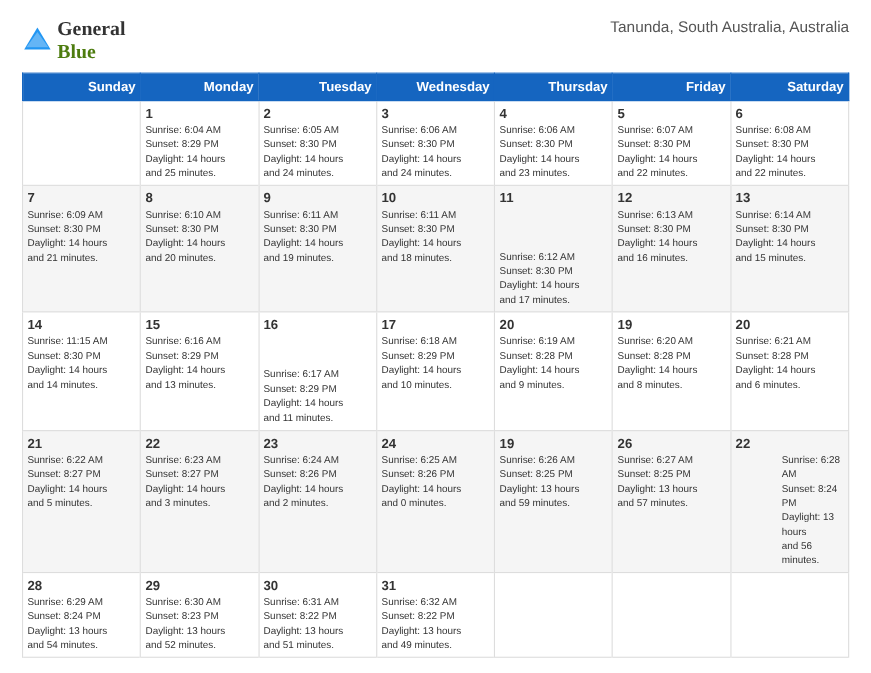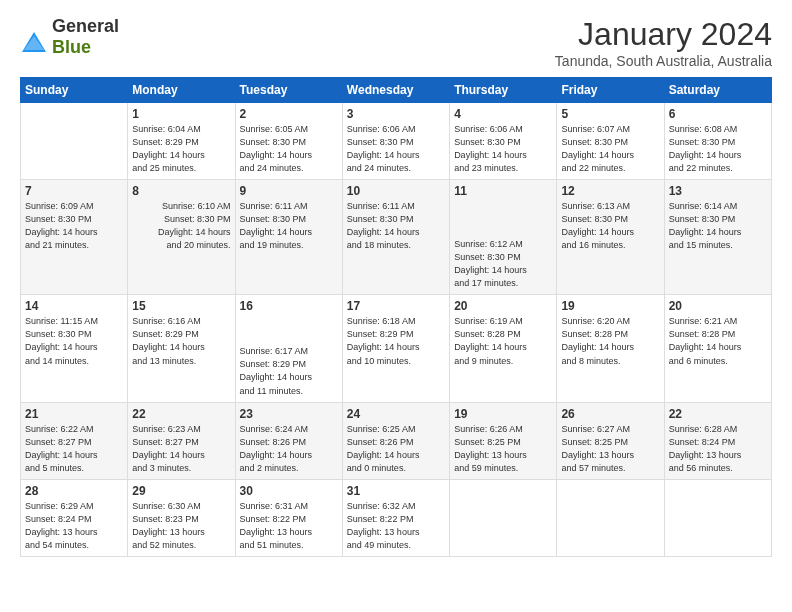--- a/index.html
+++ b/index.html
@@ -17,22 +17,23 @@
       background: #fff;
     }
     .header {
       display: flex;
       justify-content: space-between;
       align-items: flex-start;
       margin-bottom: 8px;
     }
     .logo {
       display: flex;
-      align-items: flex-end;
+      align-items: center;
       gap: 4px;
+      font-family: Liberation Serif, serif;
     }
     .logo-icon {
       width: 28px;
       height: 28px;
     }
     .title-block {
       text-align: right;
     }
     .calendar-title {
       font-size: 32px;
@@ -49,21 +50,21 @@
       table-layout: fixed;
     }
     thead tr {
       background: #1565C0;
     }
     thead th {
       color: #fff;
       font-size: 12px;
       font-weight: bold;
       padding: 5px 4px;
-      text-align: left;
+      text-align: right;
       border: 1px solid #1565C0;
     }
     tbody tr {
       border-bottom: 1px solid #ddd;
     }
     tbody td {
       vertical-align: top;
       padding: 4px 4px 4px 4px;
       font-size: 9.5px;
       color: #333;
@@ -99,21 +100,20 @@
       <svg class="logo-icon" viewBox="0 0 28 28">
         <polygon points="14,2 26,22 2,22" fill="#2196F3"></polygon>
         <polygon points="14,6 24,20 4,20" fill="#fff" opacity="0.3"></polygon>
       </svg>
       <div>
         <span style="font-size:18px;font-weight:bold;color:#333;">General</span><br>
         <span style="font-size:18px;font-weight:bold;color:#4d7c0f;">Blue</span>
       </div>
     </div>
     <div class="title-block">
-      <div class="calendar-title">January 2024</div>
       <div class="calendar-subtitle">Tanunda, South Australia, Australia</div>
     </div>
   </div>
 
   <table>
     <thead>
       <tr>
         <th>Sunday</th>
         <th>Monday</th>
         <th>Tuesday</th>
@@ -172,21 +172,21 @@
         <tr>
           <td>
             <span class="day-num">7</span>
             <div class="day-info" style="white-space: pre-line;">Sunrise: 6:09 AM
 Sunset: 8:30 PM
 Daylight: 14 hours
 and 21 minutes.</div>
           </td>
           <td>
             <span class="day-num">8</span>
-            <div class="day-info" style="white-space: pre-line; text-align: right;">Sunrise: 6:10 AM
+            <div class="day-info" style="white-space: pre-line;">Sunrise: 6:10 AM
 Sunset: 8:30 PM
 Daylight: 14 hours
 and 20 minutes.</div>
           </td>
           <td>
             <span class="day-num">9</span>
             <div class="day-info" style="white-space: pre-line;">Sunrise: 6:11 AM
 Sunset: 8:30 PM
 Daylight: 14 hours
 and 19 minutes.</div>
@@ -309,21 +309,21 @@
           </td>
           <td>
             <span class="day-num">26</span>
             <div class="day-info" style="white-space: pre-line;">Sunrise: 6:27 AM
 Sunset: 8:25 PM
 Daylight: 13 hours
 and 57 minutes.</div>
           </td>
           <td>
             <span class="day-num">22</span>
-            <div class="day-info" style="white-space: pre-line;">Sunrise: 6:28 AM
+            <div class="day-info" style="white-space: pre-line; margin-left: 42px;">Sunrise: 6:28 AM
 Sunset: 8:24 PM
 Daylight: 13 hours
 and 56 minutes.</div>
           </td>
         </tr>
         <tr>
           <td>
             <span class="day-num">28</span>
             <div class="day-info" style="white-space: pre-line;">Sunrise: 6:29 AM
 Sunset: 8:24 PM

